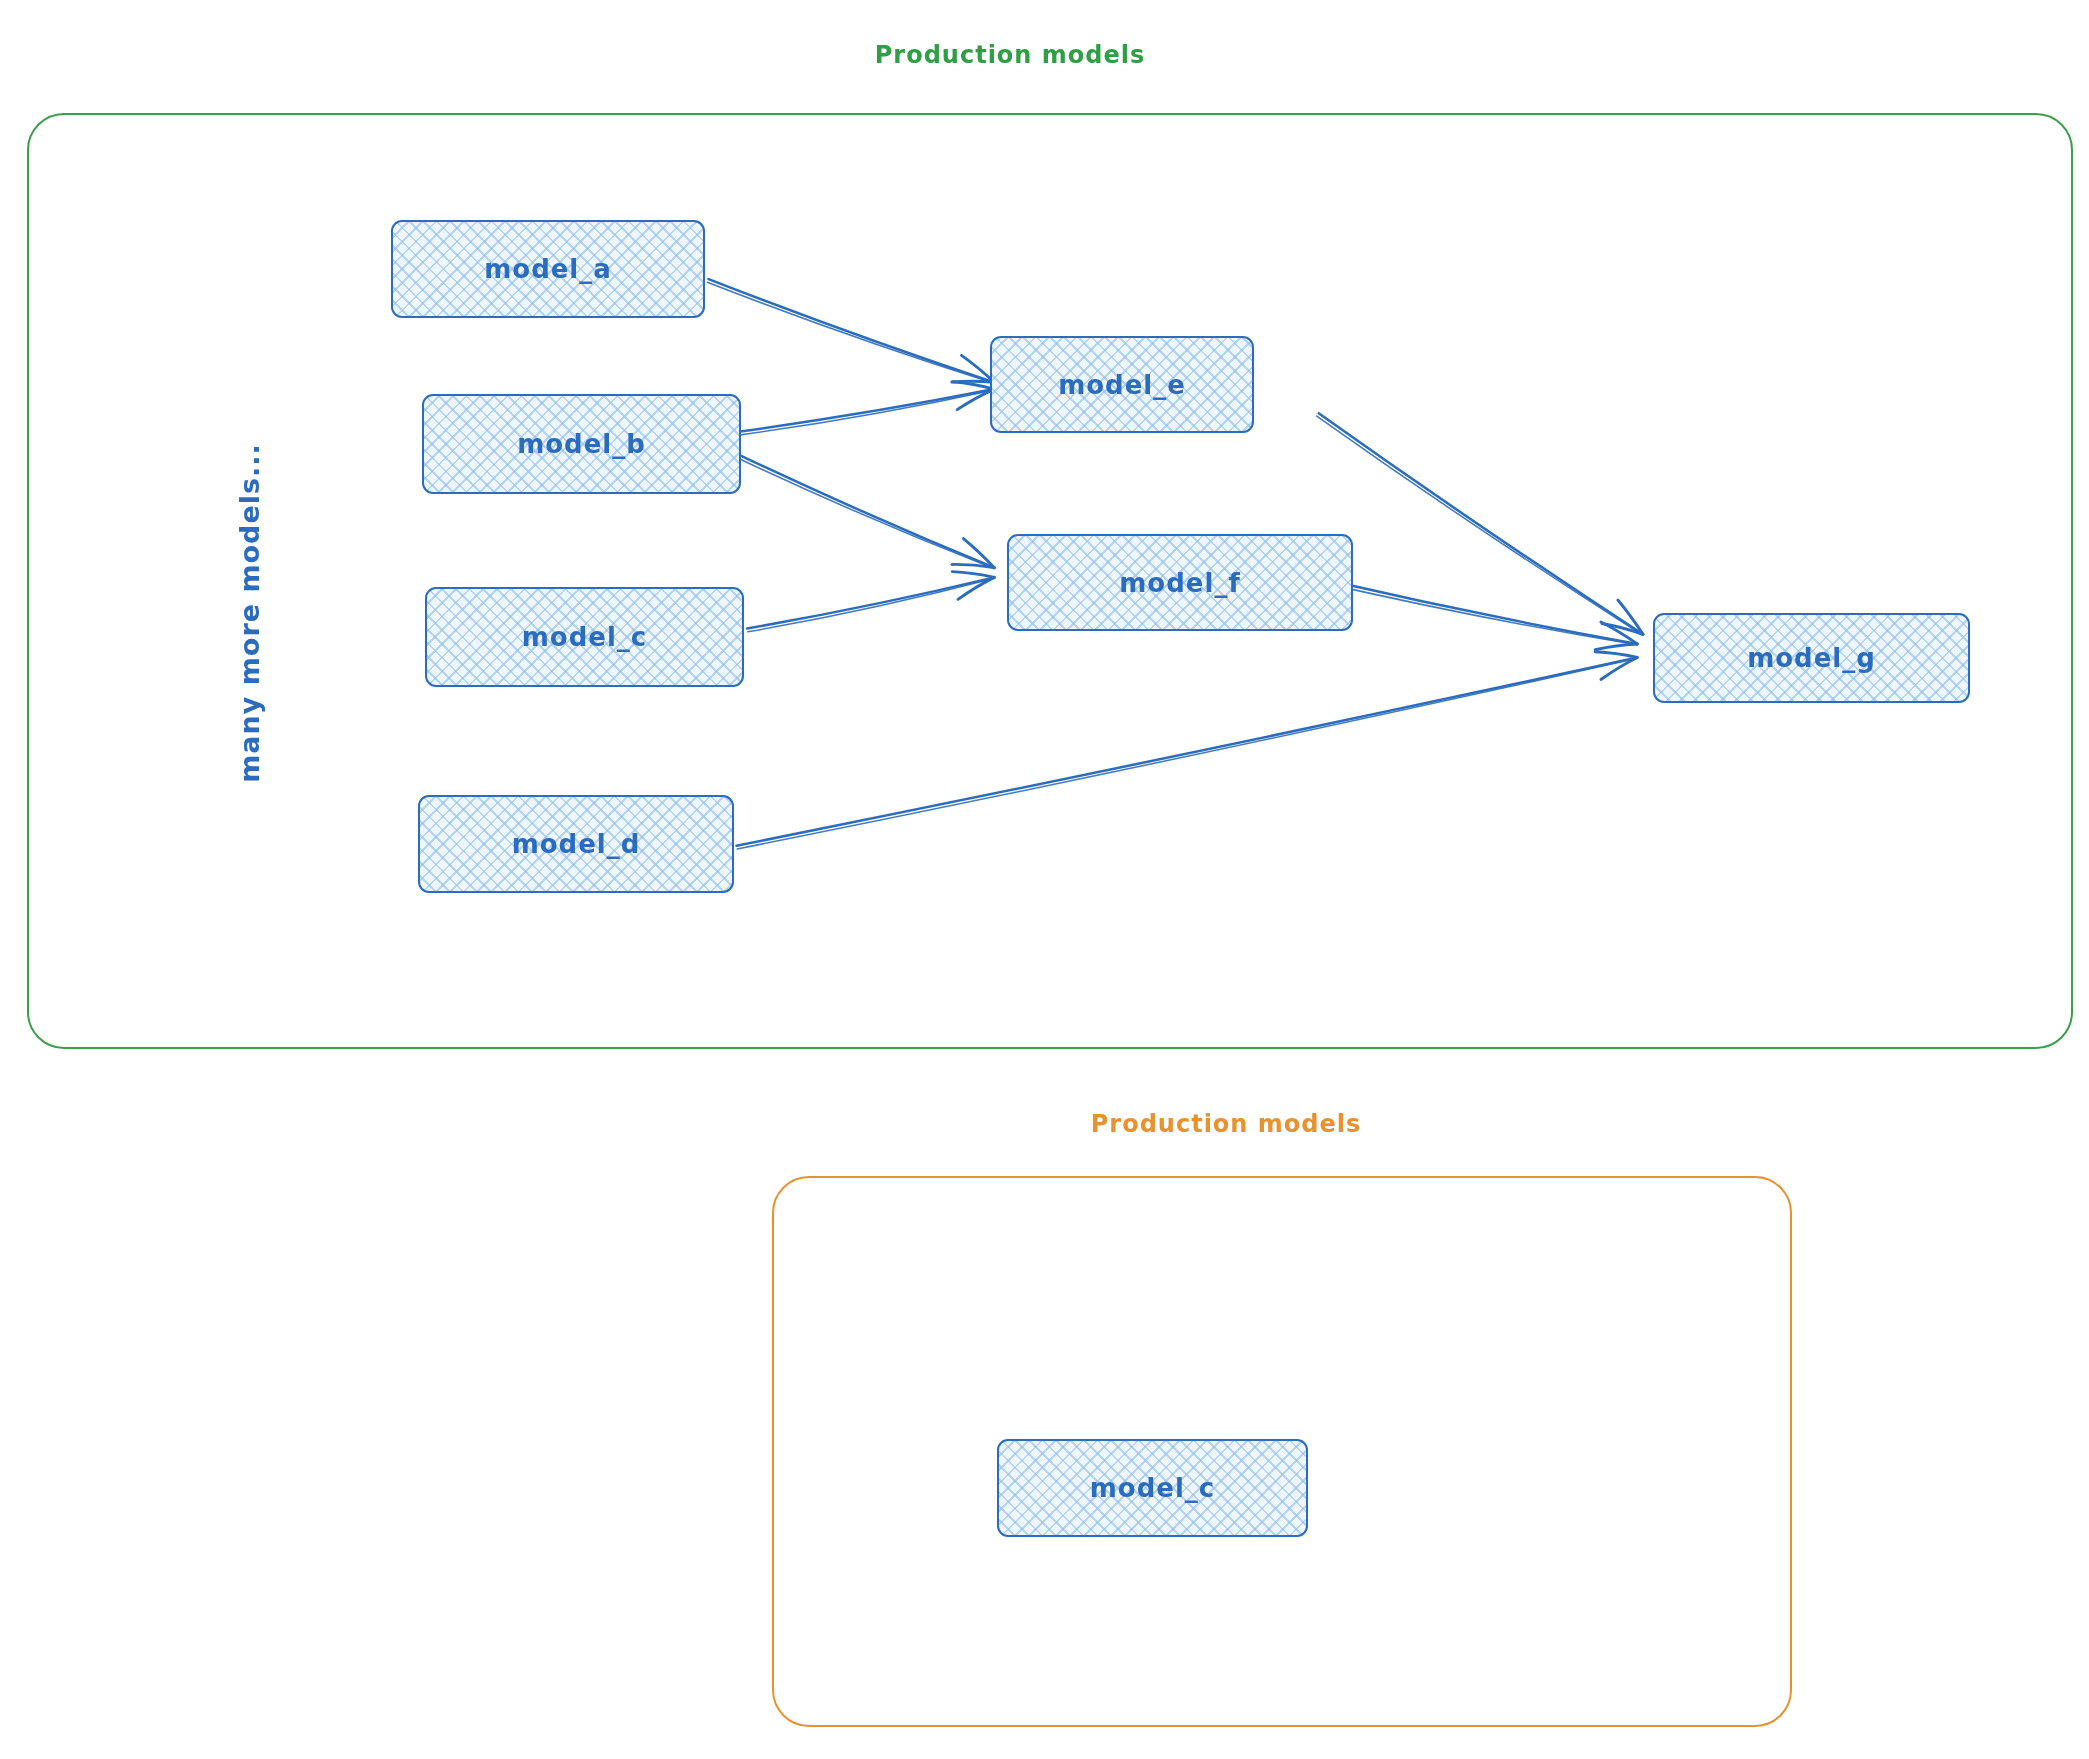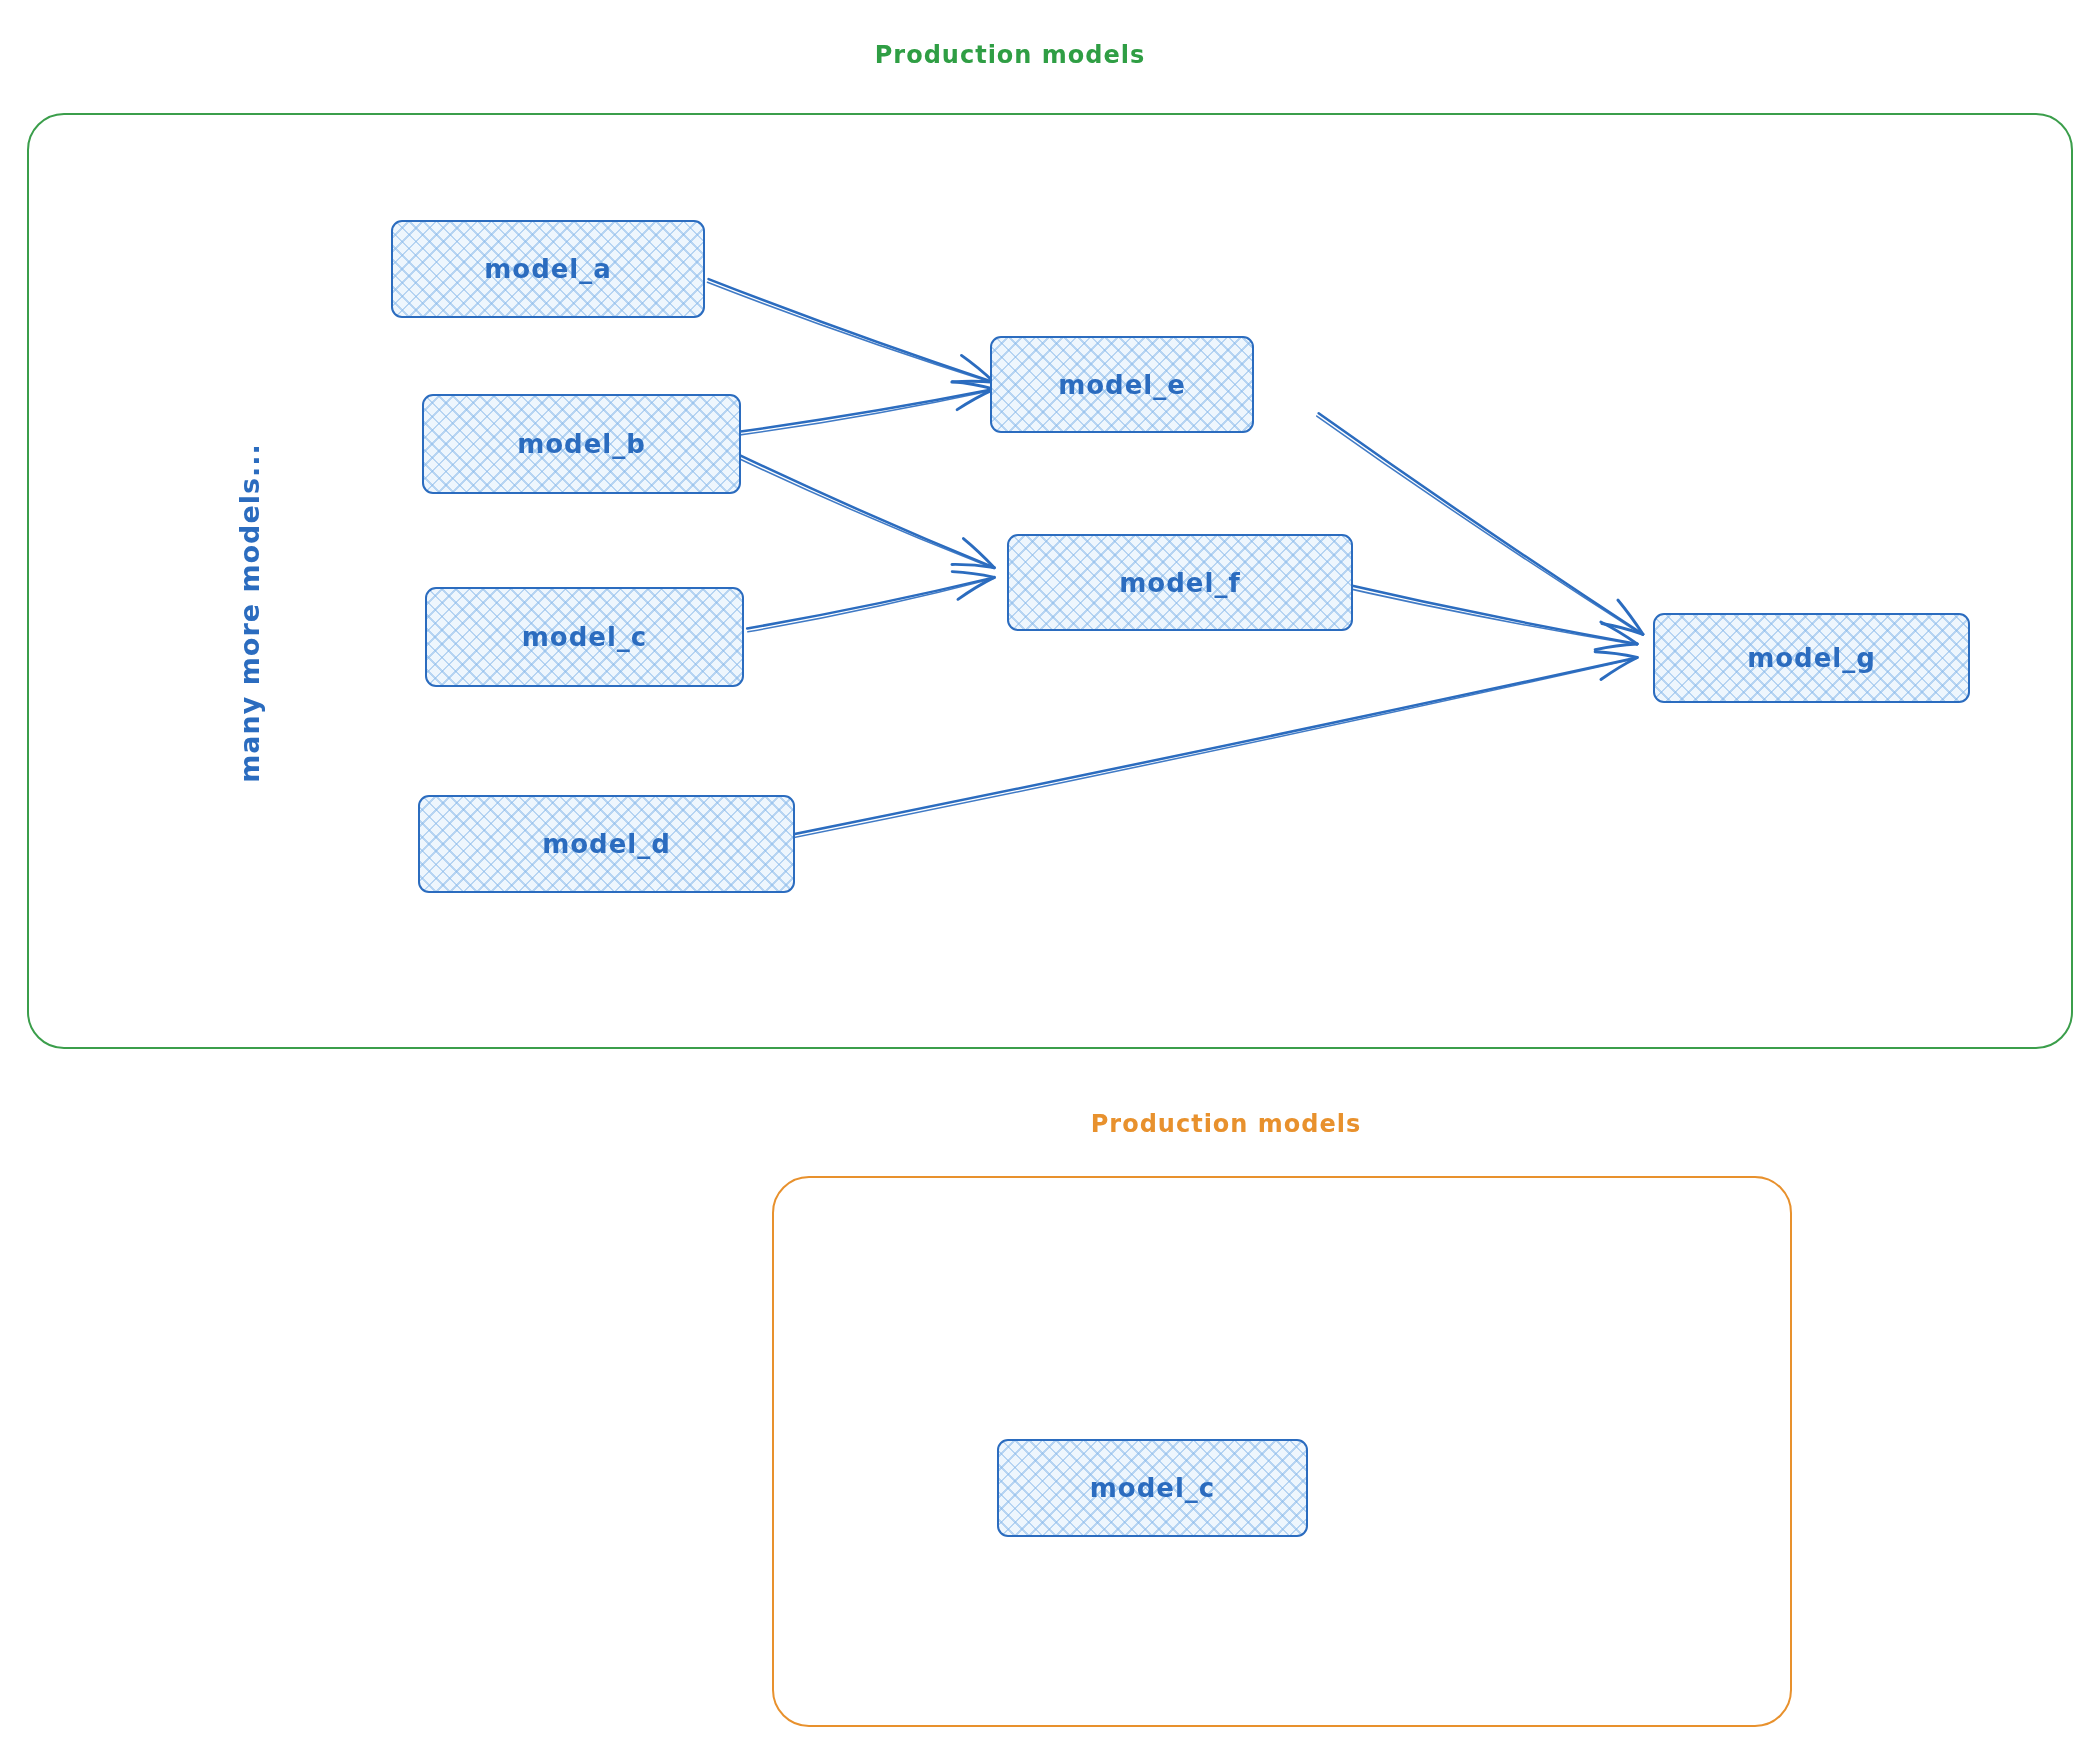--- a/index.html
+++ b/index.html
@@ -48,21 +48,21 @@
     color:var(--node-border);
     font-size:26px;font-weight:700;letter-spacing:1px;
     background-color:var(--node-fill-bg);
     background-image:
       repeating-linear-gradient(45deg, rgba(137,185,234,.55) 0px, rgba(137,185,234,.55) 1.9px, transparent 1.9px, transparent 9.7px),
       repeating-linear-gradient(135deg, rgba(137,185,234,.55) 0px, rgba(137,185,234,.55) 1.9px, transparent 1.9px, transparent 9.7px);
   }
   #n-model_a{left:391px;top:220px;width:314px;height:98px;}
   #n-model_b{left:422px;top:394px;width:319px;height:100px;}
   #n-model_c{left:425px;top:587px;width:319px;height:100px;}
-  #n-model_d{left:418px;top:795px;width:377px;height:98px;}
+  #n-model_d{left:418px;top:795px;width:316px;height:98px;}
   #n-model_e{left:990px;top:336px;width:264px;height:97px;}
   #n-model_f{left:1007px;top:526px;width:346px;height:97px;margin-top:8px;}
   #n-model_g{left:1653px;top:613px;width:317px;height:90px;}
   #n-model_c_dev{left:997px;top:1439px;width:311px;height:98px;}
   .side-note{
     position:absolute;
     left:249px;top:613px;
     transform:translate(-50%,-50%) rotate(-90deg);
     white-space:nowrap;
     color:var(--note-text);

